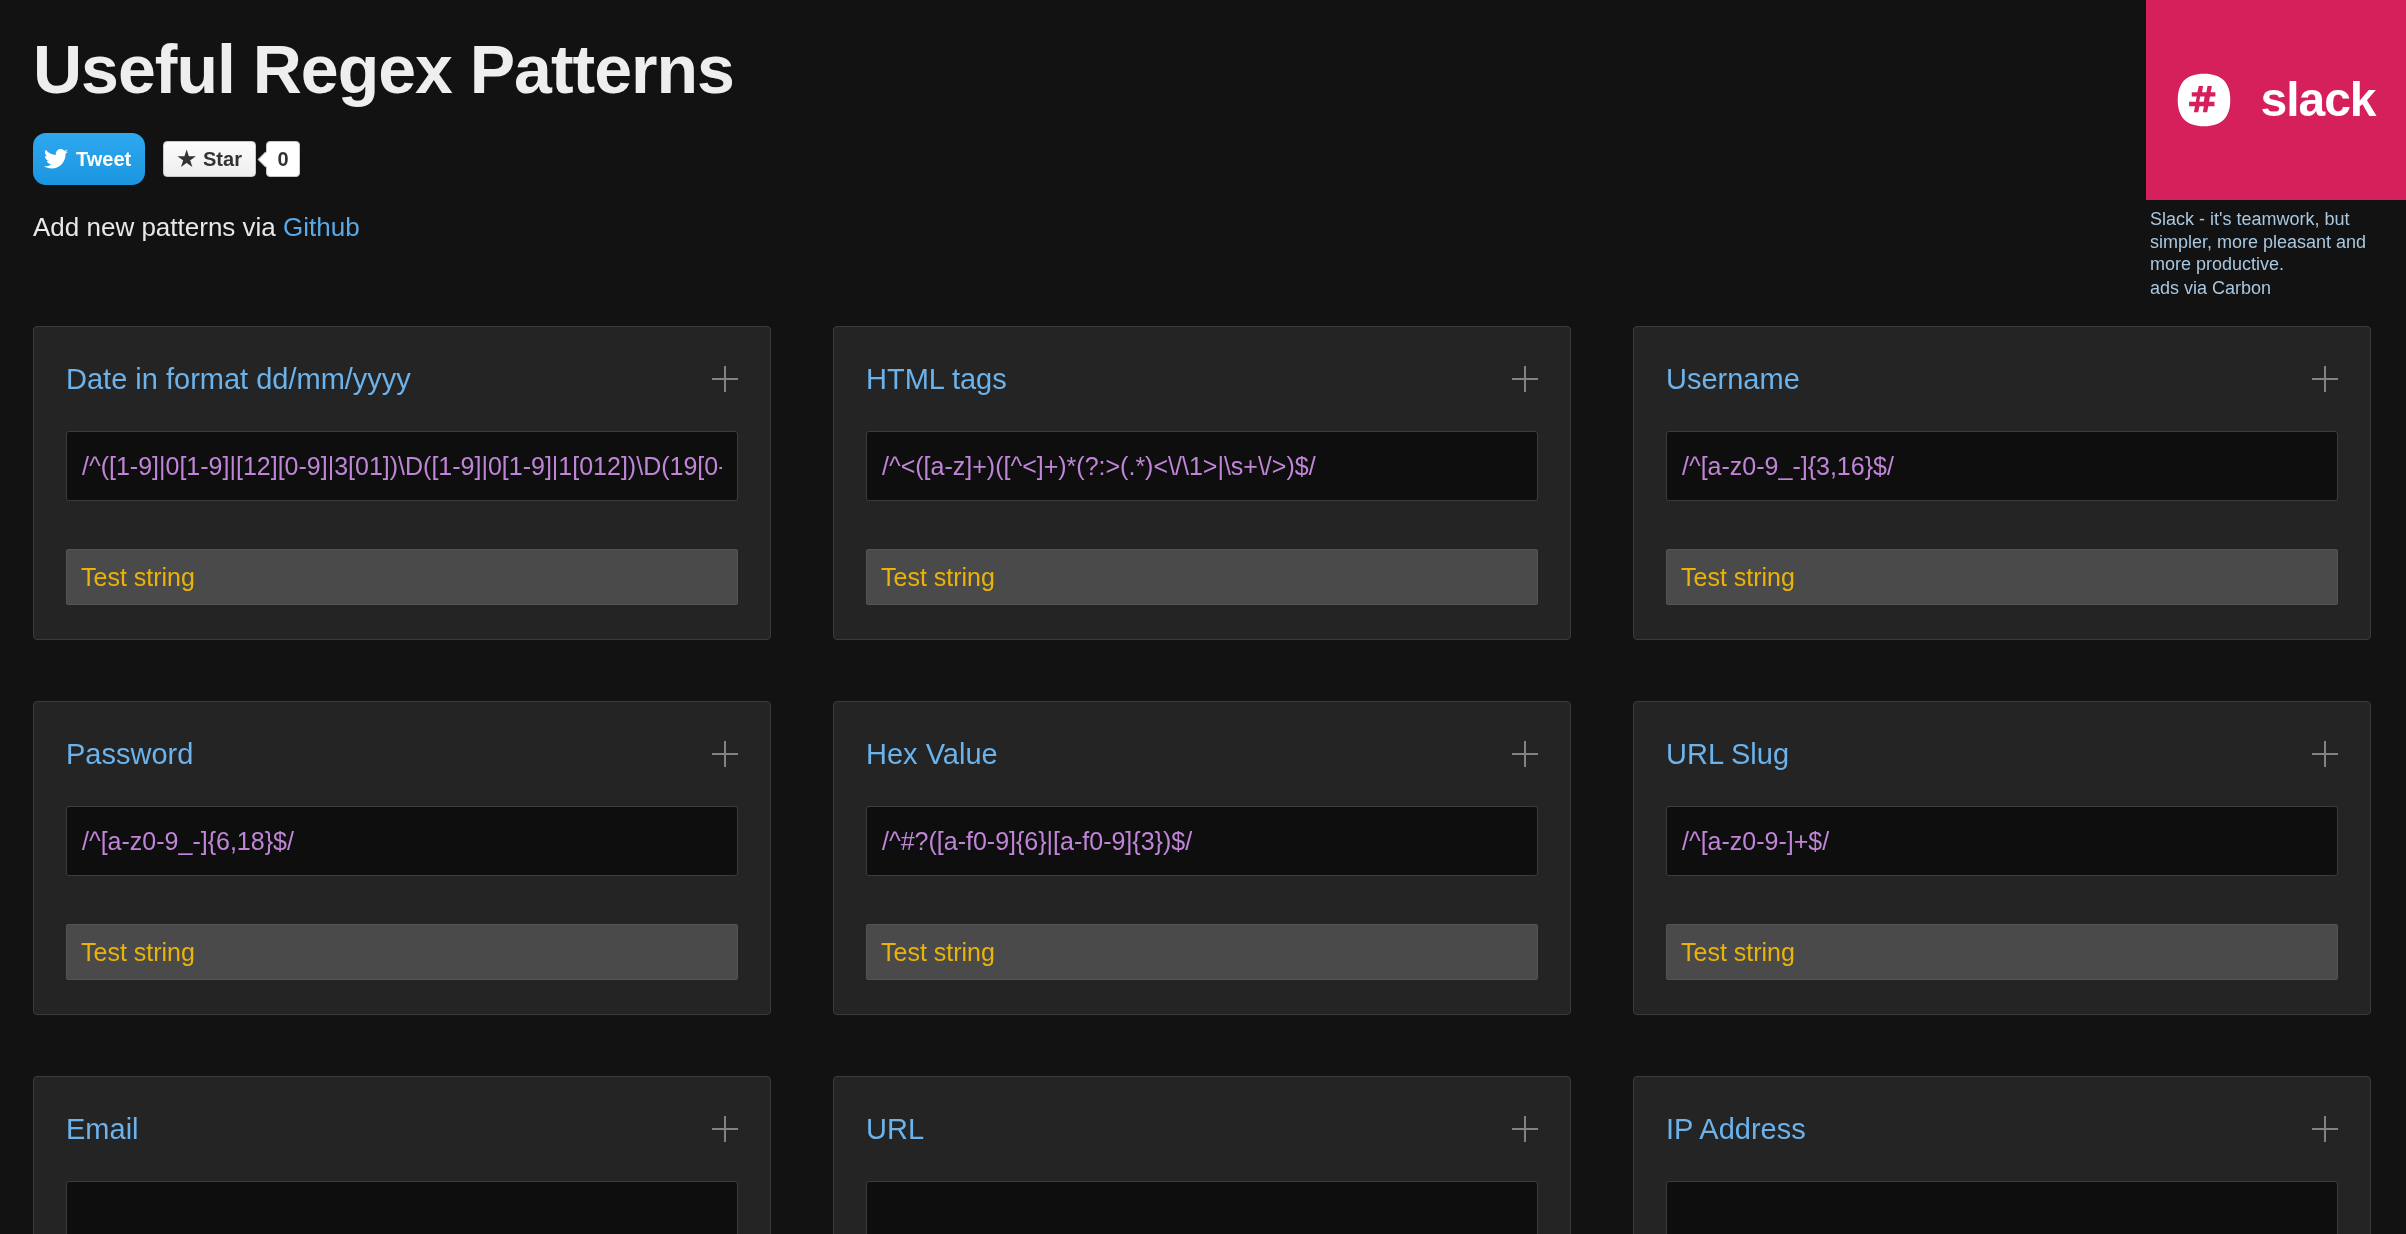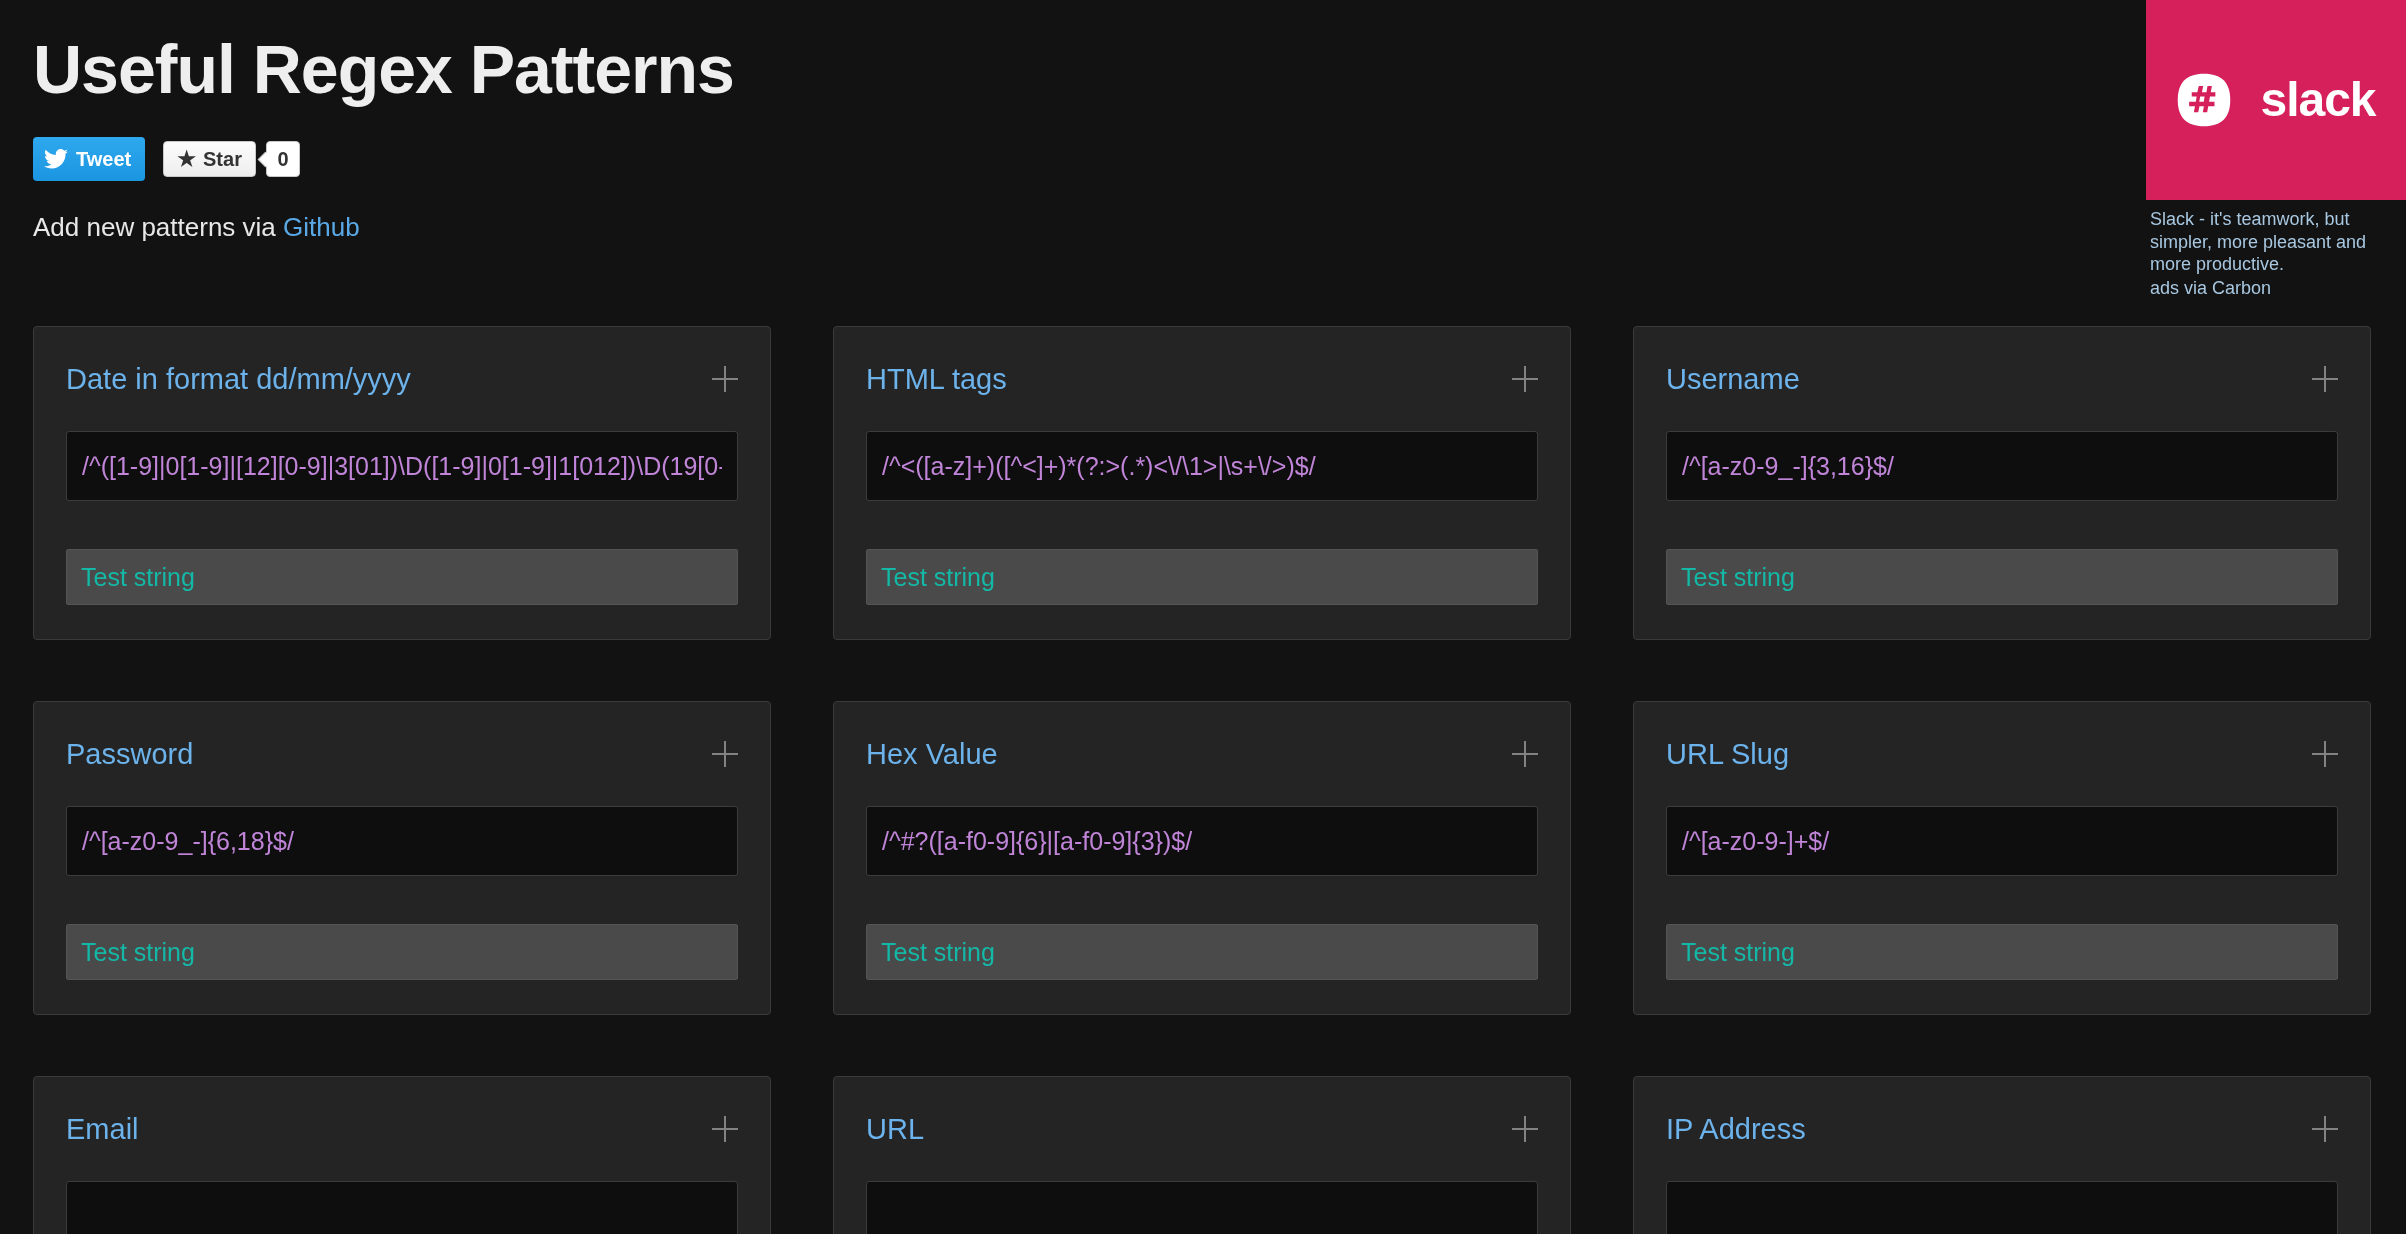--- a/index.html
+++ b/index.html
@@ -34,24 +34,24 @@
     display: flex;
     align-items: center;
     margin-top: 34px;
     height: 40px;
   }
 
   .tweet-button {
     display: flex;
     align-items: center;
     gap: 8px;
-    height: 44px;
+    height: 52px;
     padding: 0 14px 0 11px;
     background: linear-gradient(#2ea9ef, #1b95e0);
-    border-radius: 4px;
+    border-radius: 13px;
     color: #ffffff;
     font-size: 20px;
     font-weight: bold;
     cursor: pointer;
   }
 
   .tweet-button .bird { width: 24px; height: 20px; display: block; }
 
   .star-button {
     display: flex;
@@ -252,21 +252,21 @@
     background: #4a4a4a;
     border: 1px solid #545454;
     border-radius: 2px;
     display: flex;
     align-items: center;
     padding: 0 14px;
   }
 
   .test-placeholder {
     font-size: 25px;
-    color: #14b8a6;
+    color: #eab308;
   }
 </style>
 </head>
 <body>
 
 <div class="page-header">
   <h1 class="page-title">Useful Regex Patterns</h1>
 
   <div class="social-row">
 

